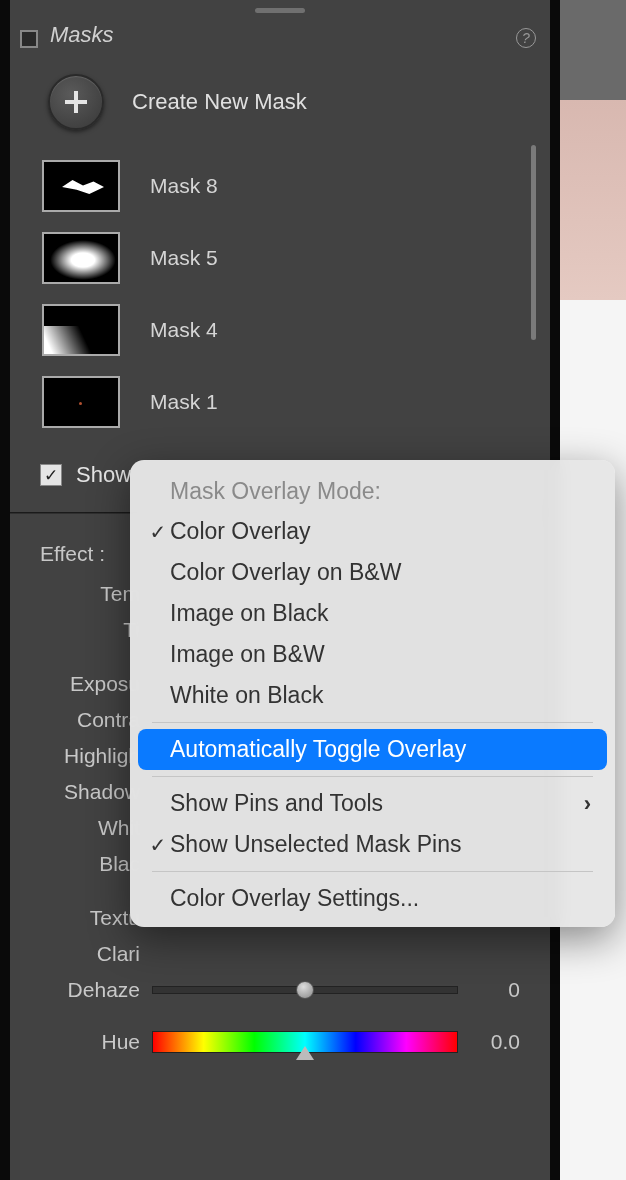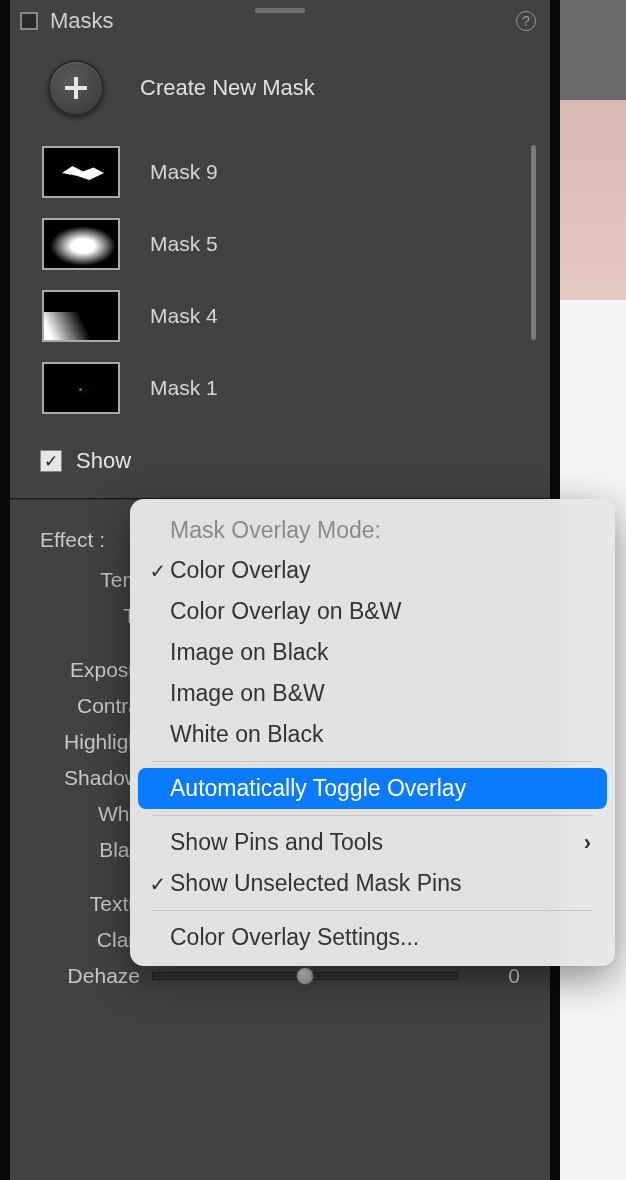--- a/index.html
+++ b/index.html
@@ -38,24 +38,25 @@
     .grabber {
       position: absolute;
       top: 8px; left: 50%;
       transform: translateX(-50%);
       width: 50px; height: 5px;
       background: #707070;
       border-radius: 3px;
     }
     .header {
       display: flex;
-      align-items: center;
-      padding: 8px 14px 8px 10px;
+      align-items: flex-end;
+      padding: 22px 14px 8px 10px;
       color: #d0d0d0;
       font-size: 22px;
+      font-style: italic;
     }
     .header-icon {
       width: 18px; height: 18px;
       border: 2px solid #888;
       margin-right: 12px;
       background: #2a2a2a;
       position: relative;
     }
     .help-icon {
       margin-left: auto;
@@ -65,21 +66,21 @@
       color: #999;
       font-size: 14px;
       display: flex;
       align-items: center;
       justify-content: center;
     }
     .create-row {
       display: flex;
       align-items: center;
       padding: 18px 20px 20px 38px;
-      gap: 36px;
+      gap: 28px;
     }
     .plus-button {
       width: 56px; height: 56px;
       border-radius: 50%;
       background: radial-gradient(circle at 40% 35%, #5a5a5a, #383838);
       border: 2px solid #2a2a2a;
       box-shadow: 0 2px 4px rgba(0,0,0,0.5), inset 0 1px 1px rgba(255,255,255,0.15);
       display: flex;
       align-items: center;
       justify-content: center;
@@ -191,21 +192,21 @@
       transform: translateX(-50%);
       width: 0; height: 0;
       border-left: 9px solid transparent;
       border-right: 9px solid transparent;
       border-bottom: 14px solid #bbb;
     }
     
     .popup {
       position: absolute;
       left: 130px;
-      top: 499px;
+      top: 460px;
       width: 485px;
       background: rgba(230,230,230,0.97);
       border-radius: 14px;
       box-shadow: 0 12px 40px rgba(0,0,0,0.45);
       padding: 8px 0;
       font-size: 23px;
       color: #333;
       backdrop-filter: blur(8px);
     }
     .popup-header {
@@ -298,21 +299,21 @@
           </svg>
       </div>
       <span class="create-label">Create New Mask</span>
     </div>
 
     <div class="mask-list">
       <div class="mask-item">
         <div class="mask-thumb">
             <div class="shape-bird"></div>
           </div>
-        <span class="mask-label">Mask 9</span>
+        <span class="mask-label">Mask 8</span>
       </div>
       <div class="mask-item">
         <div class="mask-thumb">
             <div class="shape-oval"></div>
           </div>
         <span class="mask-label">Mask 5</span>
       </div>
       <div class="mask-item">
         <div class="mask-thumb">
             <div class="shape-grad"></div>
@@ -376,20 +377,27 @@
       <div class="slider-row">
         <span class="label">Dehaze</span>
         <div class="slider-track">
           <div class="slider-handle"></div>
         </div>
         <span class="slider-value">0</span>
       </div>
 
       <div style="height:16px"></div>
 
+      <div class="slider-row">
+        <span class="label">Hue</span>
+        <div class="slider-track hue-track" style="position:relative;">
+          <div class="hue-handle"></div>
+        </div>
+        <span class="slider-value">0.0</span>
+      </div>
     </div>
   </div>
 </div>
 
 <div class="popup">
   <div class="popup-header">Mask Overlay Mode:</div>
 
   <div class="popup-item">
     <span class="check">✓</span>
     <span>Color Overlay</span>

